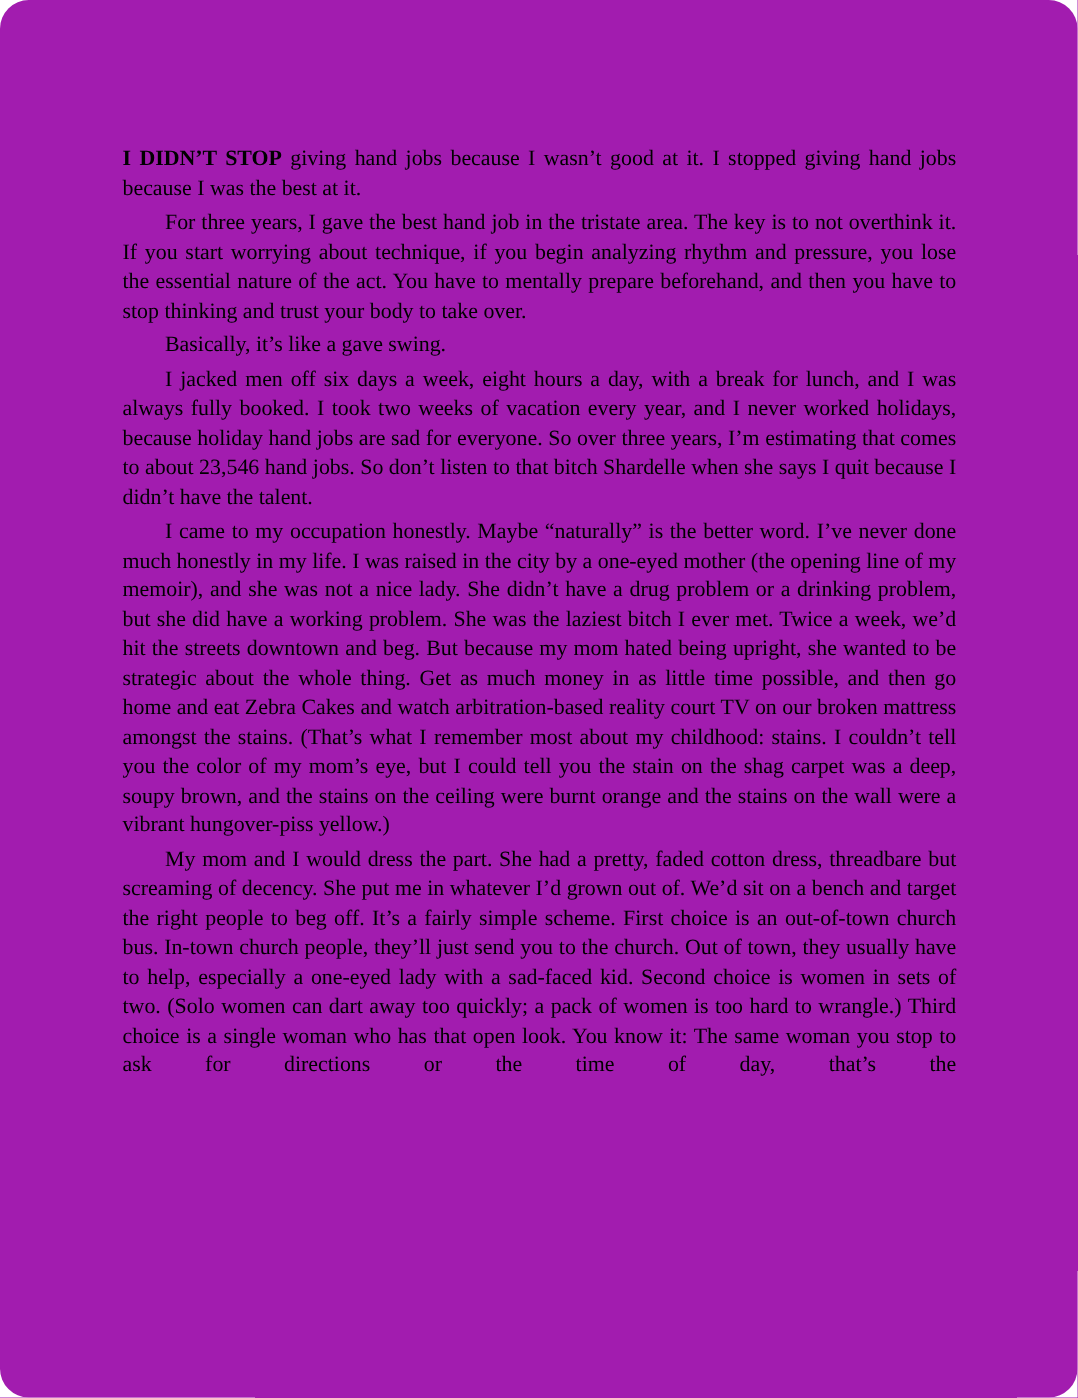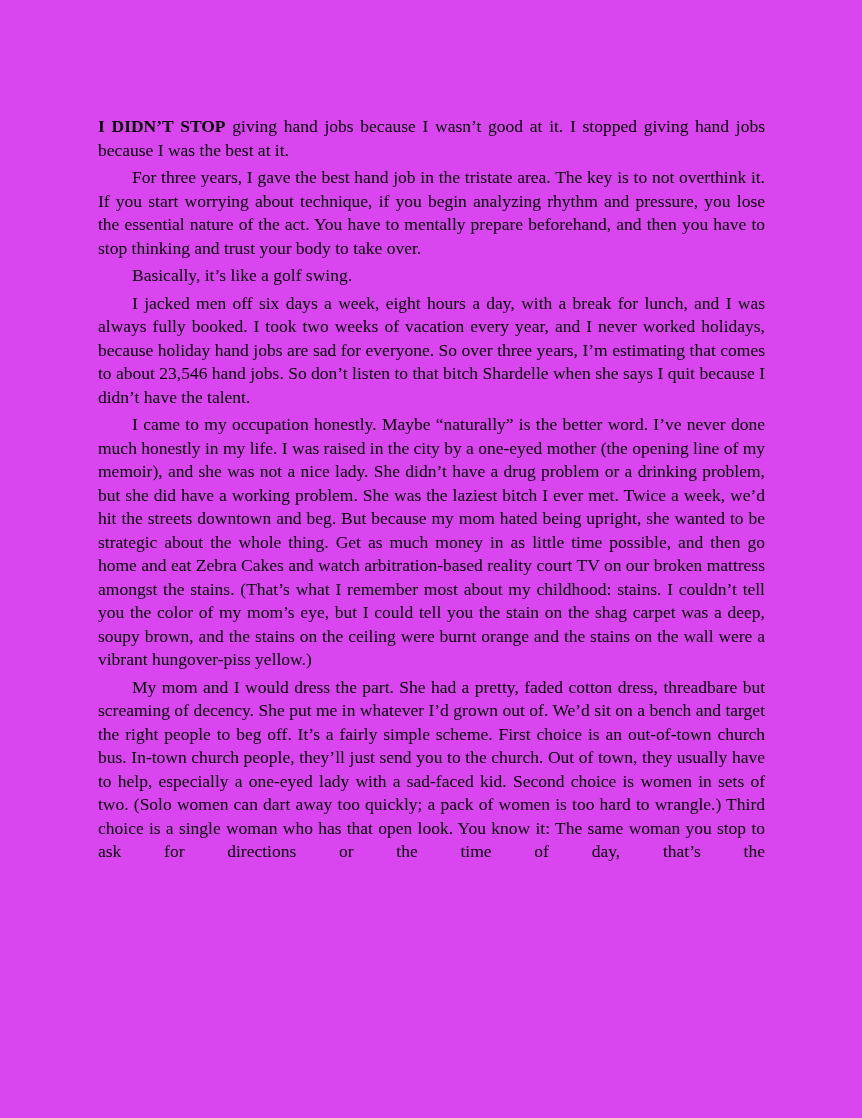--- a/index.html
+++ b/index.html
@@ -9,21 +9,22 @@
   body {
     width: 862px;
     height: 1118px;
     background: #ffffff;
     position: relative;
     overflow: hidden;
   }
   .book-page {
     position: absolute;
     inset: 0;
-    background: #d946ef;
+    background: #a21caf;
+    border-radius: 23px;
   }
   .text-block {
     position: absolute;
     left: 98px;
     top: 115px;
     width: 667px;
     color: #000000;
     font-family: "Liberation Serif", "DejaVu Serif", serif;
     font-size: 17.5px;
     line-height: 23.5px;
@@ -45,18 +46,18 @@
     font-weight: bold;
   }
 </style>
 </head>
 <body>
 
 <div class="book-page">
   <div class="text-block">
     <p class="para first"><span class="lead-bold">I DIDN’T STOP</span><span> giving hand jobs because I wasn’t good at it. I stopped giving hand jobs because I was the best at it.</span></p>
     <p class="para">For three years, I gave the best hand job in the tristate area. The key is to not overthink it. If you start worrying about technique, if you begin analyzing rhythm and pressure, you lose the essential nature of the act. You have to mentally prepare beforehand, and then you have to stop thinking and trust your body to take over.</p>
-    <p class="para">Basically, it’s like a golf swing.</p>
+    <p class="para">Basically, it’s like a gave swing.</p>
     <p class="para">I jacked men off six days a week, eight hours a day, with a break for lunch, and I was always fully booked. I took two weeks of vacation every year, and I never worked holidays, because holiday hand jobs are sad for everyone. So over three years, I’m estimating that comes to about 23,546 hand jobs. So don’t listen to that bitch Shardelle when she says I quit because I didn’t have the talent.</p>
     <p class="para">I came to my occupation honestly. Maybe “naturally” is the better word. I’ve never done much honestly in my life. I was raised in the city by a one-eyed mother (the opening line of my memoir), and she was not a nice lady. She didn’t have a drug problem or a drinking problem, but she did have a working problem. She was the laziest bitch I ever met. Twice a week, we’d hit the streets downtown and beg. But because my mom hated being upright, she wanted to be strategic about the whole thing. Get as much money in as little time possible, and then go home and eat Zebra Cakes and watch arbitration-based reality court TV on our broken mattress amongst the stains. (That’s what I remember most about my childhood: stains. I couldn’t tell you the color of my mom’s eye, but I could tell you the stain on the shag carpet was a deep, soupy brown, and the stains on the ceiling were burnt orange and the stains on the wall were a vibrant hungover-piss yellow.)</p>
     <p class="para cutoff">My mom and I would dress the part. She had a pretty, faded cotton dress, threadbare but screaming of decency. She put me in whatever I’d grown out of. We’d sit on a bench and target the right people to beg off. It’s a fairly simple scheme. First choice is an out-of-town church bus. In-town church people, they’ll just send you to the church. Out of town, they usually have to help, especially a one-eyed lady with a sad-faced kid. Second choice is women in sets of two. (Solo women can dart away too quickly; a pack of women is too hard to wrangle.) Third choice is a single woman who has that open look. You know it: The same woman you stop to ask for directions or the time of day, that’s the</p>
   </div>
 </div>
 
 </body></html>

